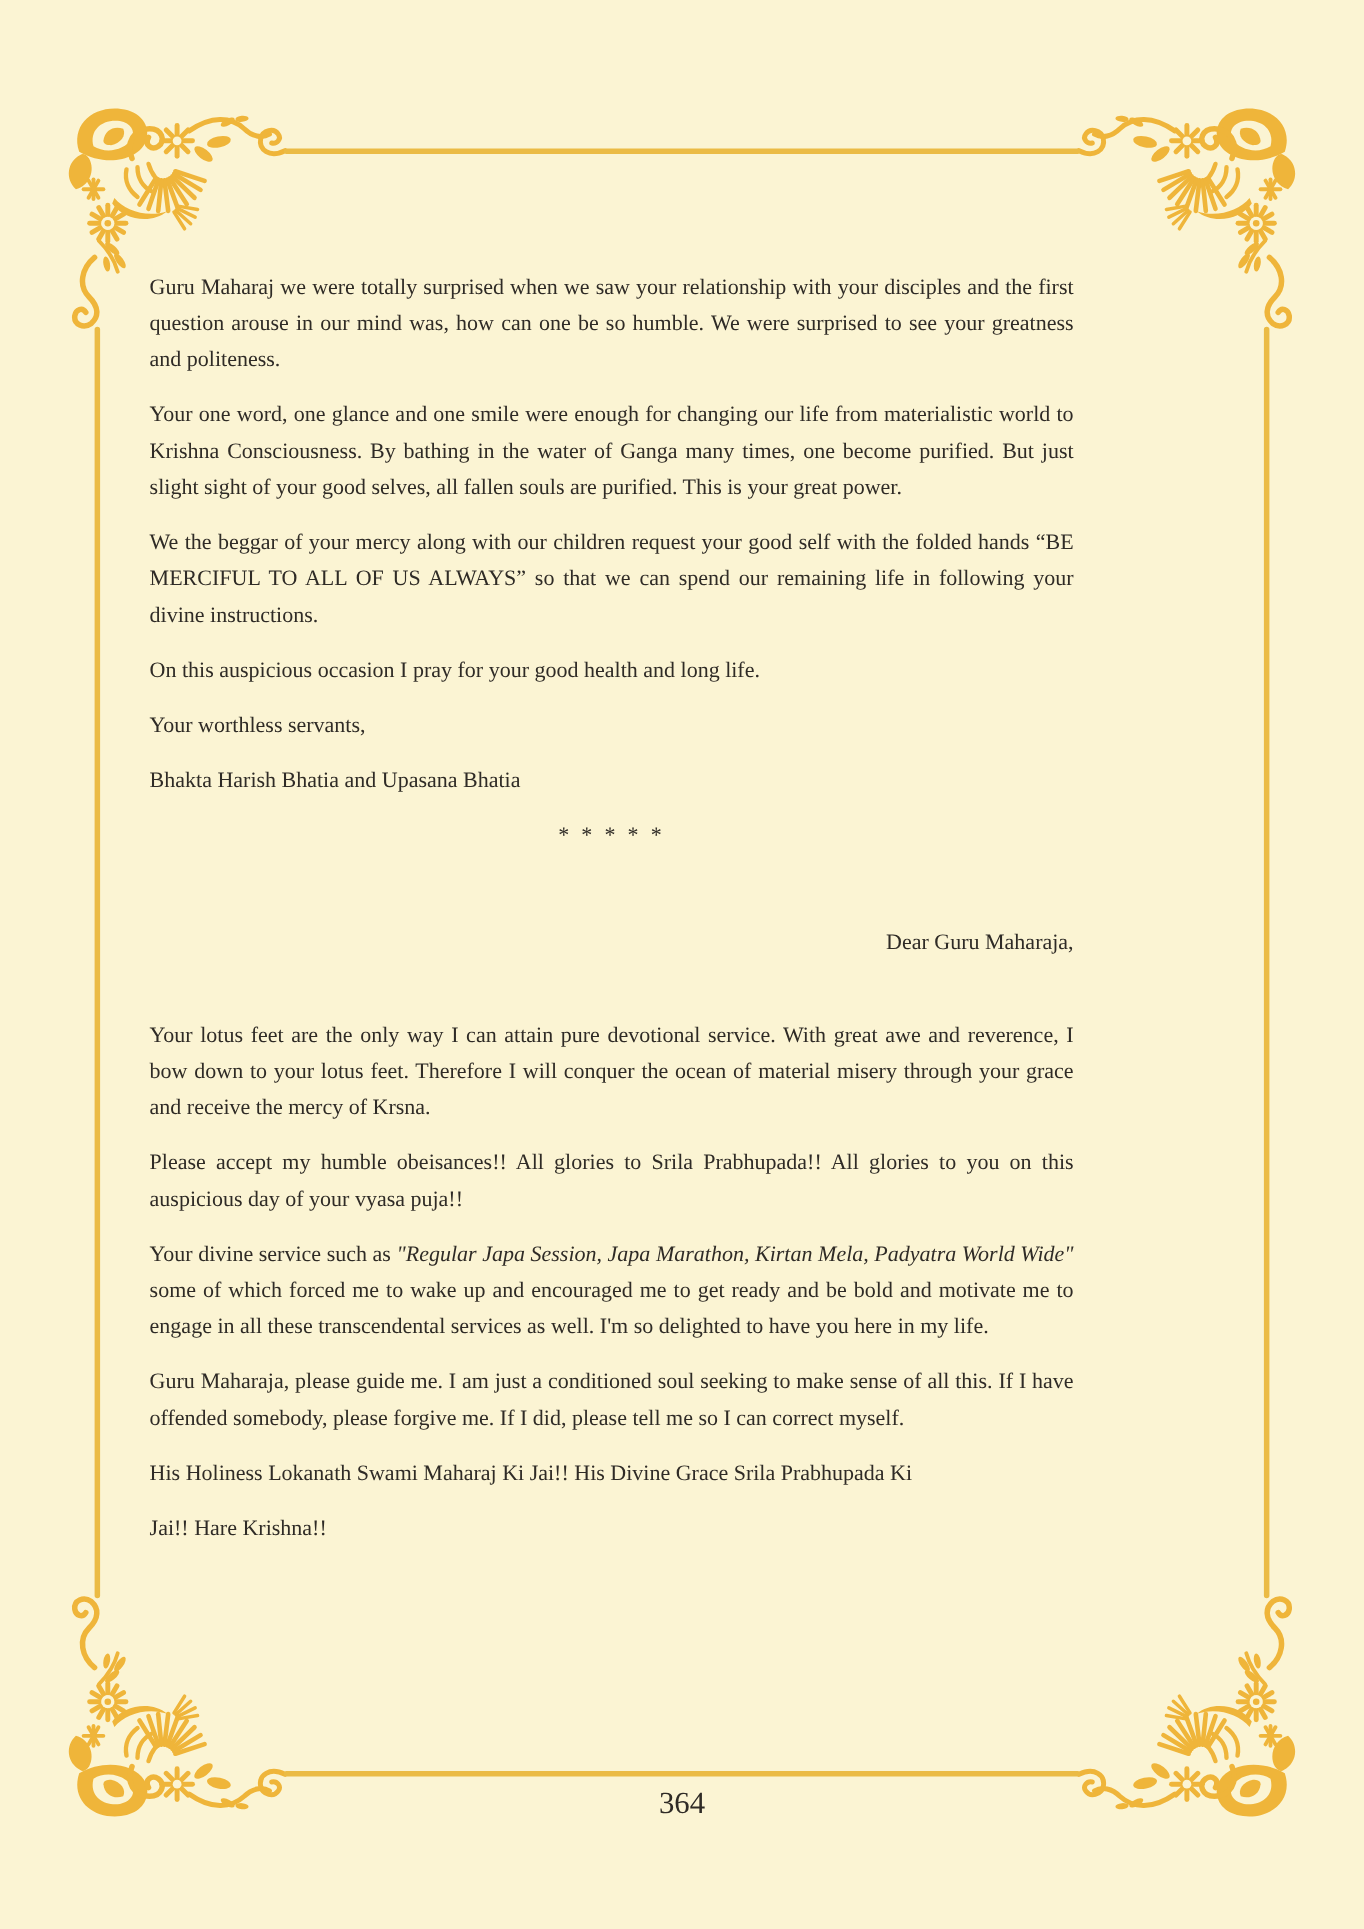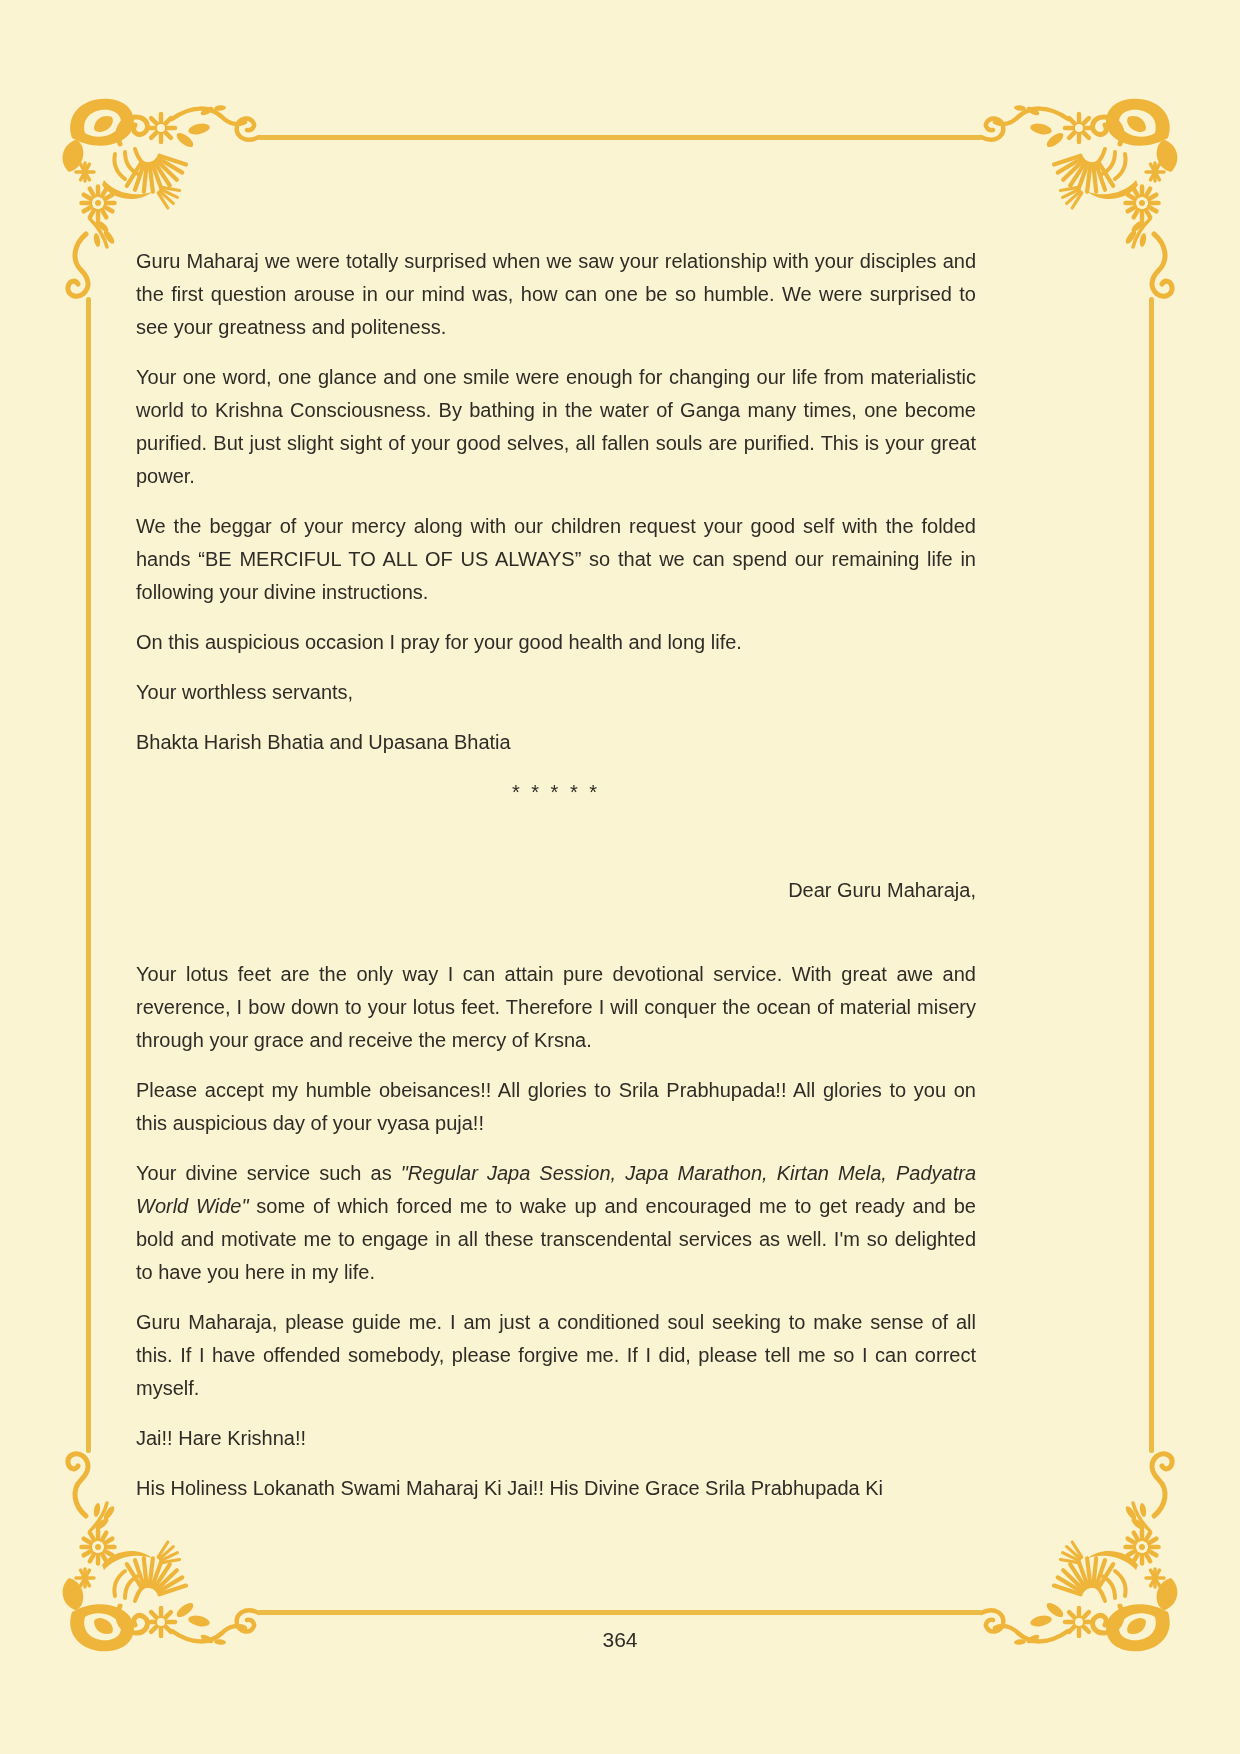--- a/index.html
+++ b/index.html
@@ -13,20 +13,21 @@
   body{
     background:#ffffff;
     font-family:"Liberation Sans","DejaVu Sans",sans-serif;
   }
   .page{
     position:relative;
     width:1240px;
     height:1754px;
     background:var(--background);
     overflow:hidden;
+    font-family:Liberation Serif, serif;
   }
   .corner{
     position:absolute;
     width:210px;
     height:215px;
     pointer-events:none;
   }
   .corner.tl{left:52px;top:88px;}
   .corner.tr{left:978px;top:88px;}
   .corner.bl{left:52px;top:1447px;}
@@ -63,21 +64,21 @@
     text-align:right;
   }
   .italic{font-style:italic;}
   .page-num{
     position:absolute;
     left:0;
     top:1626px;
     width:100%;
     text-align:center;
     color:var(--text);
-    font-size:21px;
+    font-size:28px;
     line-height:28px;
   }
   .defs{position:absolute;width:0;height:0;overflow:hidden;}
 </style>
 </head>
 <body>
 
 <svg class="defs" aria-hidden="true">
   <defs>
     <g id="orn">
@@ -195,19 +196,19 @@
     <p class="para">Your worthless servants,</p>
     <p class="para">Bhakta Harish Bhatia and Upasana Bhatia</p>
 
     <p class="divider">* * * * *</p>
 
     <p class="salutation">Dear Guru Maharaja,</p>
     <p class="para">Your lotus feet are the only way I can attain pure devotional service. With great awe and reverence, I bow down to your lotus feet. Therefore I will conquer the ocean of material misery through your grace and receive the mercy of Krsna.</p>
     <p class="para">Please accept my humble obeisances!! All glories to Srila Prabhupada!! All glories to you on this auspicious day of your vyasa puja!!</p>
     <p class="para"><span>Your divine service such as </span><span class="italic">"Regular Japa Session, Japa Marathon, Kirtan Mela, Padyatra World Wide"</span><span> some of which forced me to wake up and encouraged me to get ready and be bold and motivate me to engage in all these transcendental services as well. I'm so delighted to have you here in my life.</span></p>
     <p class="para">Guru Maharaja, please guide me. I am just a conditioned soul seeking to make sense of all this. If I have offended somebody, please forgive me. If I did, please tell me so I can correct myself.</p>
+    <p class="para">His Holiness Lokanath Swami Maharaj Ki Jai!! His Divine Grace Srila Prabhupada Ki</p>
     <p class="para">Jai!! Hare Krishna!!</p>
-    <p class="para">His Holiness Lokanath Swami Maharaj Ki Jai!! His Divine Grace Srila Prabhupada Ki</p>
   </div>
 
   <div class="page-num">364</div>
 
 </div>
 
 </body></html>

